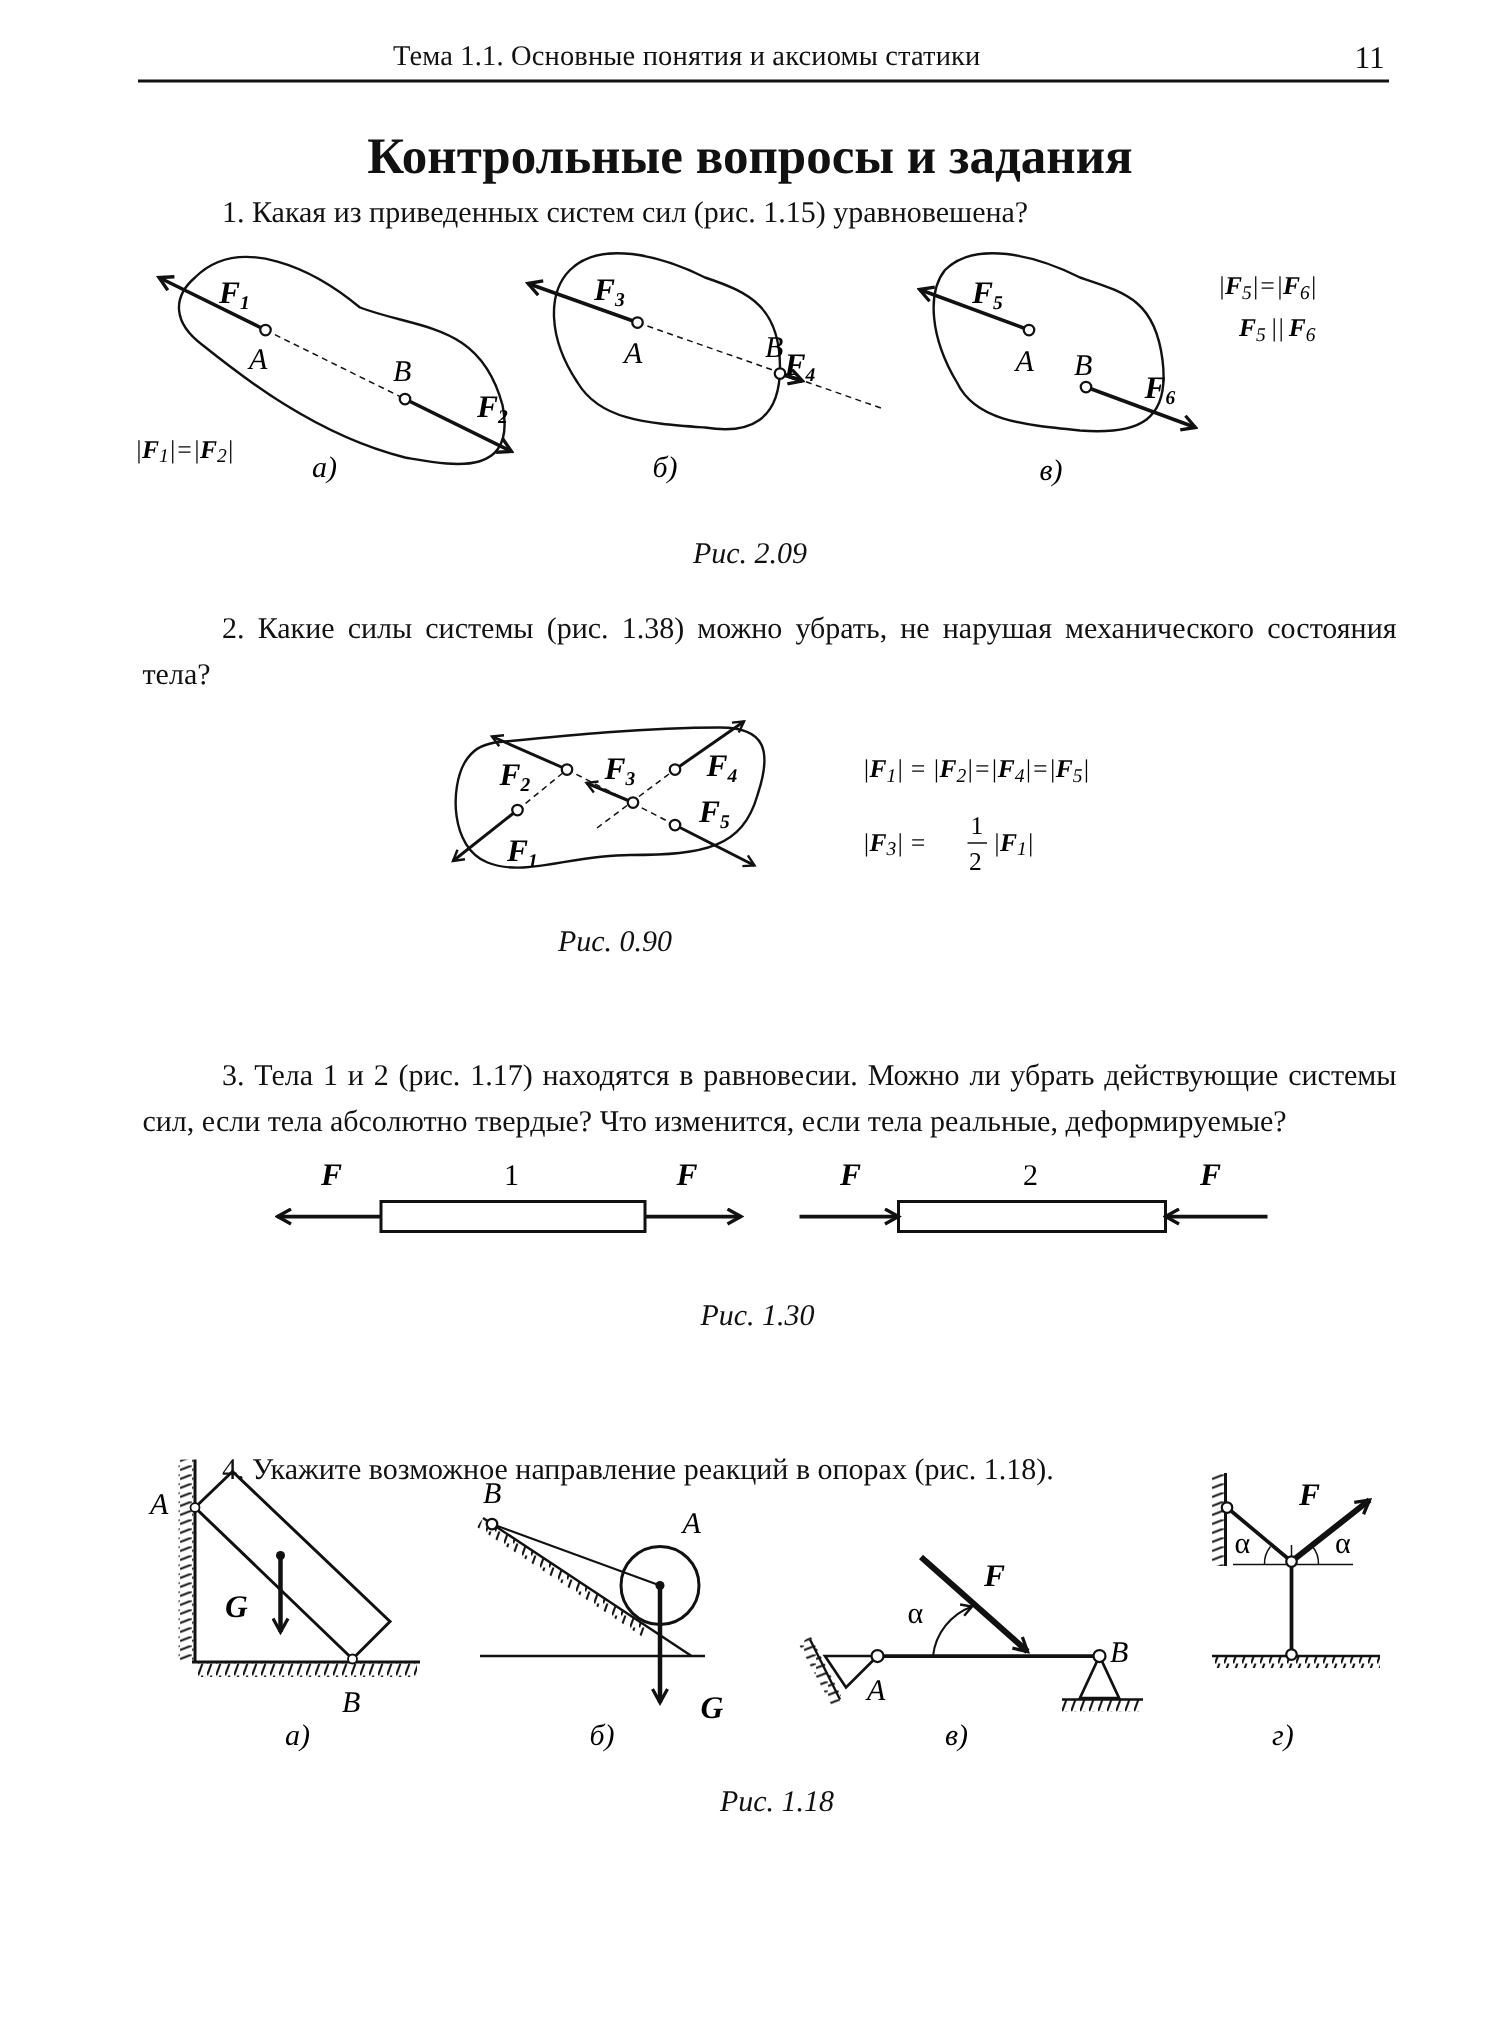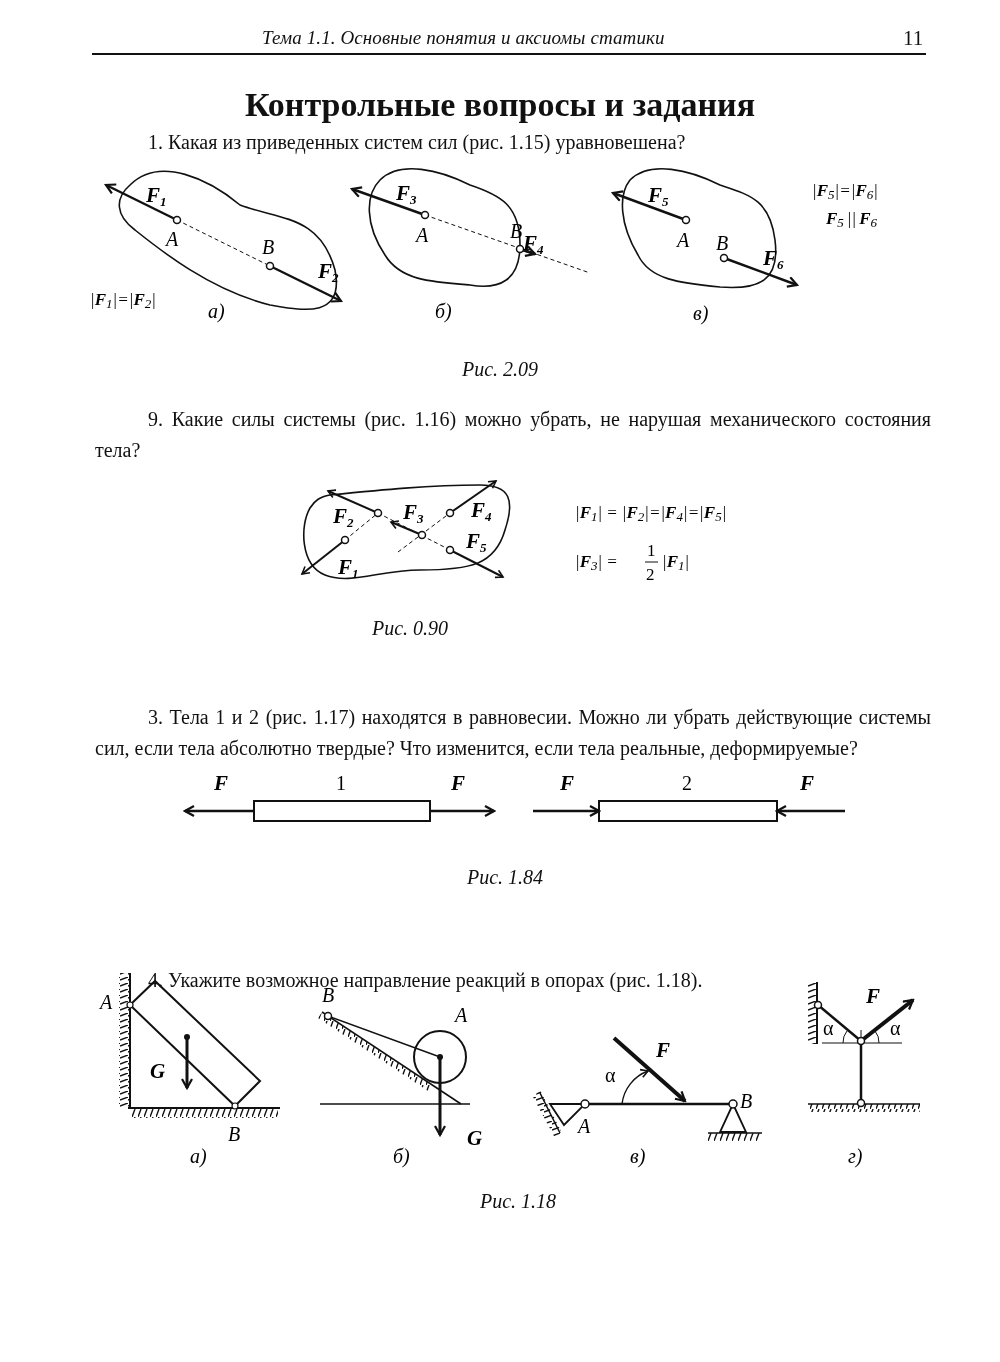--- a/index.html
+++ b/index.html
@@ -1,19 +1,19 @@
 <!DOCTYPE html>
 <html><head>
 <meta charset="utf-8">
 <style>
   html, body { margin: 0; padding: 0; background: #ffffff; }
   body { width: 1000px; height: 1362px; position: relative; overflow: hidden;
          font-family: "Liberation Serif", "DejaVu Serif", serif; color: #111; }
   .abs { position: absolute; }
-  .running-head { left: 262px; top: 27px; font-size: 19px; letter-spacing: 0.1px; font-style: italic; }
+  .running-head { left: 262px; top: 27px; font-size: 19px; letter-spacing: 0.1px; }
   .page-num { left: 903px; top: 26px; font-size: 21px; }
   .rule { left: 92px; top: 53px; width: 834px; height: 2px; background: #111; }
   .title { left: 0; width: 1000px; top: 86px; text-align: center; font-size: 34px; font-weight: bold; }
   .q { font-size: 20px; line-height: 31px; }
   .q1 { left: 148px; top: 127px; }
   .q2 { left: 95px; top: 404px; width: 836px; text-align: justify; text-indent: 53px; }
   .q3 { left: 95px; top: 662px; width: 836px; text-align: justify; text-indent: 53px; margin-top: 40px; }
   .q4 { left: 148px; top: 922px; margin-top: 43px; }
   .caption { font-style: italic; font-size: 20px; text-align: center; width: 200px; }
   svg text { font-family: "Liberation Serif", "DejaVu Serif", serif; }
@@ -84,21 +84,21 @@
     <text class="lbl" x="677" y="87">A</text>
     <text class="lbl" x="716" y="90">B</text>
     <text class="flbl" x="763" y="105"><tspan>F</tspan><tspan class="sub" dy="4">6</tspan></text>
     <text class="lbl" x="693" y="160">в)</text>
     <text class="eq" x="812" y="36"><tspan>|</tspan><tspan class="eqb">F</tspan><tspan class="sub" dy="3">5</tspan><tspan dy="-3">|</tspan><tspan>=</tspan><tspan>|</tspan><tspan class="eqb">F</tspan><tspan class="sub" dy="3">6</tspan><tspan dy="-3">|</tspan></text>
     <text class="eq" x="826" y="64"><tspan class="eqb">F</tspan><tspan class="sub" dy="3">5</tspan><tspan dy="-3" dx="3">||</tspan><tspan class="eqb" dx="3">F</tspan><tspan class="sub" dy="3">6</tspan></text>
   </g>
 </svg>
 <div class="abs caption" style="left:400px;top:358px">Рис. 2.09</div>
 
-<div class="abs q q2">9. Какие силы системы (рис. 1.16) можно убрать, не нарушая механического состояния тела?</div>
+<div class="abs q q2">2. Какие силы системы (рис. 1.38) можно убрать, не нарушая механического состояния тела?</div>
 
 <svg class="abs" style="left:0;top:470px" width="1000" height="140">
   <path d="M330,25 C380,20 430,15 480,15 C510,15 515,30 505,60 C495,95 470,100 420,100 C380,100 350,115 325,105 C300,95 300,55 310,38 C315,30 320,27 330,25 Z" fill="none" stroke="#111" stroke-width="1.6"></path>
   <line x1="345" y1="70" x2="378" y2="43" stroke="#111" stroke-width="1" stroke-dasharray="4,3"></line>
   <line x1="398" y1="82" x2="450" y="0" y2="43" stroke="#111" stroke-width="1" stroke-dasharray="4,3"></line>
   <line x1="378" y1="43" x2="450" y2="80" stroke="#111" stroke-width="1" stroke-dasharray="4,3"></line>
   <line x1="345" y1="70" x2="302" y2="104" stroke="#111" stroke-width="2" marker-end="url(#ahs)"></line>
   <line x1="378" y1="43" x2="328" y2="21" stroke="#111" stroke-width="2" marker-end="url(#ahs)"></line>
   <line x1="422" y1="65" x2="391" y2="52" stroke="#111" stroke-width="2" marker-end="url(#ahs)"></line>
   <line x1="450" y1="43" x2="496" y2="11" stroke="#111" stroke-width="2" marker-end="url(#ahs)"></line>
@@ -135,21 +135,21 @@
   </g>
   <g>
     <rect x="599" y="36" width="178" height="20" fill="#fff" stroke="#111" stroke-width="2"></rect>
     <line x1="533" y1="46" x2="599" y2="46" stroke="#111" stroke-width="2.5" marker-end="url(#ah)"></line>
     <line x1="845" y1="46" x2="777" y2="46" stroke="#111" stroke-width="2.5" marker-end="url(#ah)"></line>
     <text class="flbl" x="560" y="25">F</text>
     <text x="682" y="25" style="font-size:20px">2</text>
     <text class="flbl" x="800" y="25">F</text>
   </g>
 </svg>
-<div class="abs caption" style="left:405px;top:866px">Рис. 1.84</div>
+<div class="abs caption" style="left:405px;top:866px">Рис. 1.30</div>
 
 <div class="abs q q4">4. Укажите возможное направление реакций в опорах (рис. 1.18).</div>
 
 <svg class="abs" style="left:0;top:965px" width="1000" height="210">
   <defs>
     <pattern id="hatch" width="6" height="8" patternUnits="userSpaceOnUse">
       <line x1="3" y1="0" x2="0" y2="8" stroke="#111" stroke-width="1.4"></line>
     </pattern>
     <pattern id="hatchv" width="8" height="6" patternUnits="userSpaceOnUse">
       <line x1="0" y1="3" x2="8" y2="0" stroke="#111" stroke-width="1.4"></line>

